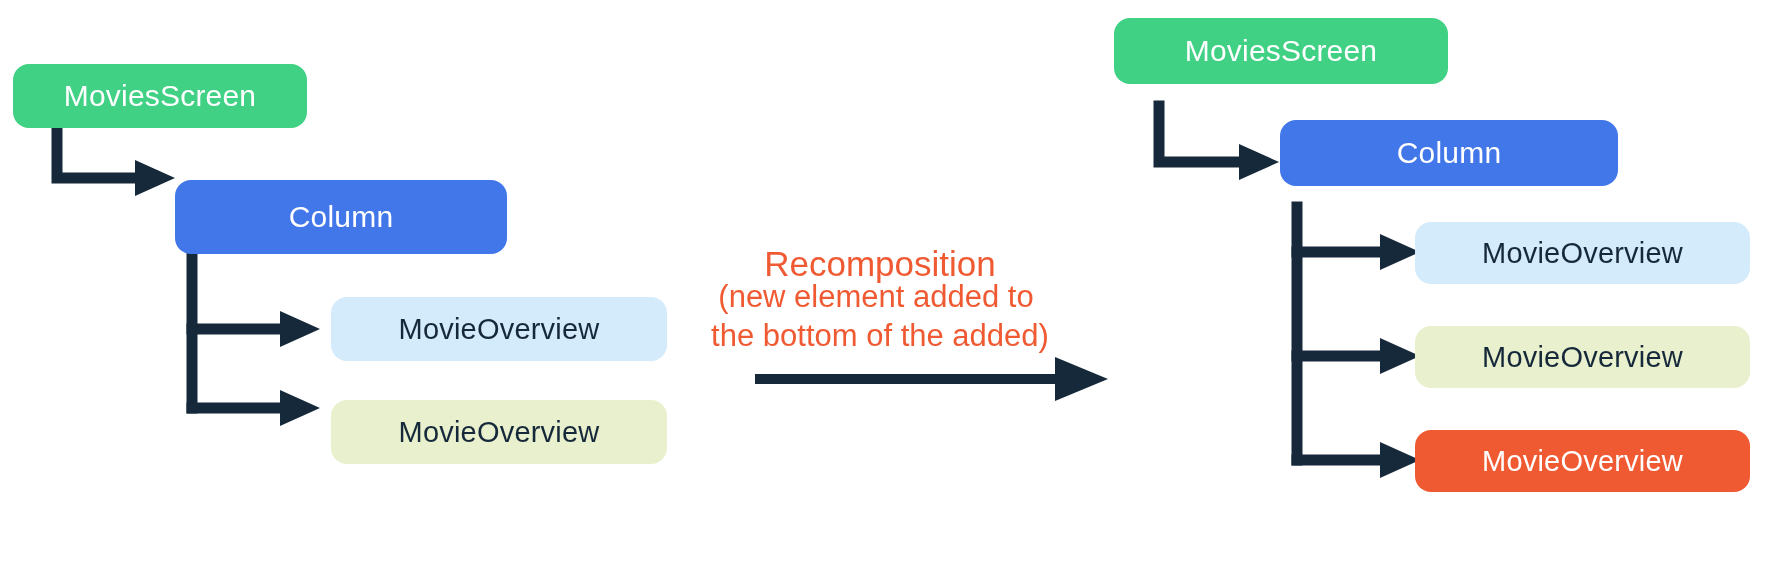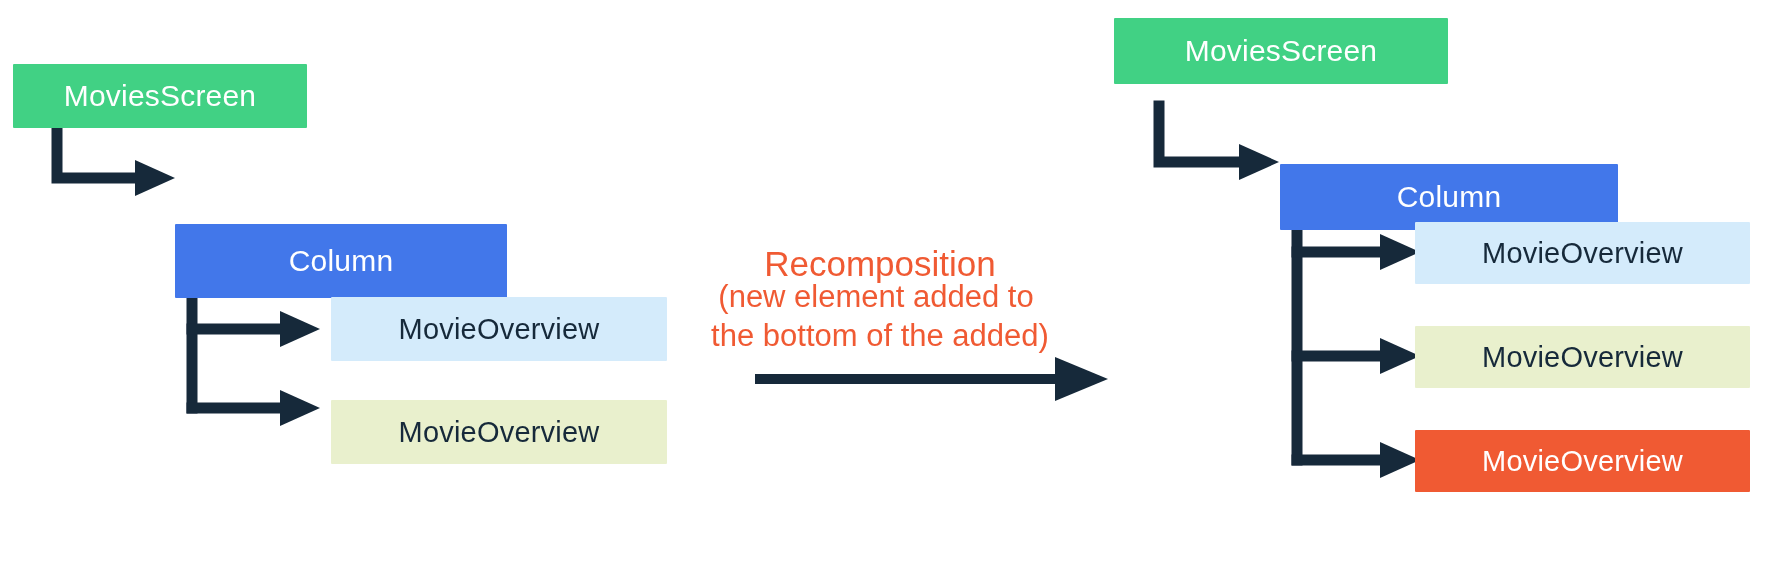--- a/index.html
+++ b/index.html
@@ -13,30 +13,30 @@
   }
   #stage {
     position: relative;
     width: 1779px;
     height: 584px;
     background: #ffffff;
     overflow: hidden;
   }
   .node {
     position: absolute;
-    border-radius: 1px;
+    border-radius: 16px;
     display: flex;
     align-items: center;
     justify-content: center;
     box-sizing: border-box;
     white-space: nowrap;
     letter-spacing: 0.2px;
   }
   .node-green   { background: #41d184; color: #ffffff; }
-  .node-blue    { background: #4277ea; color: #ffffff; margin-top: 44px; }
+  .node-blue    { background: #4277ea; color: #ffffff; }
   .node-lblue   { background: #d4ebfb; color: #16293a; }
   .node-yellow  { background: #e9f0cd; color: #16293a; }
   .node-orange  { background: #f05a33; color: #ffffff; }
 
   .connector {
     position: absolute;
     pointer-events: none;
     overflow: visible;
   }
   .center-label {

